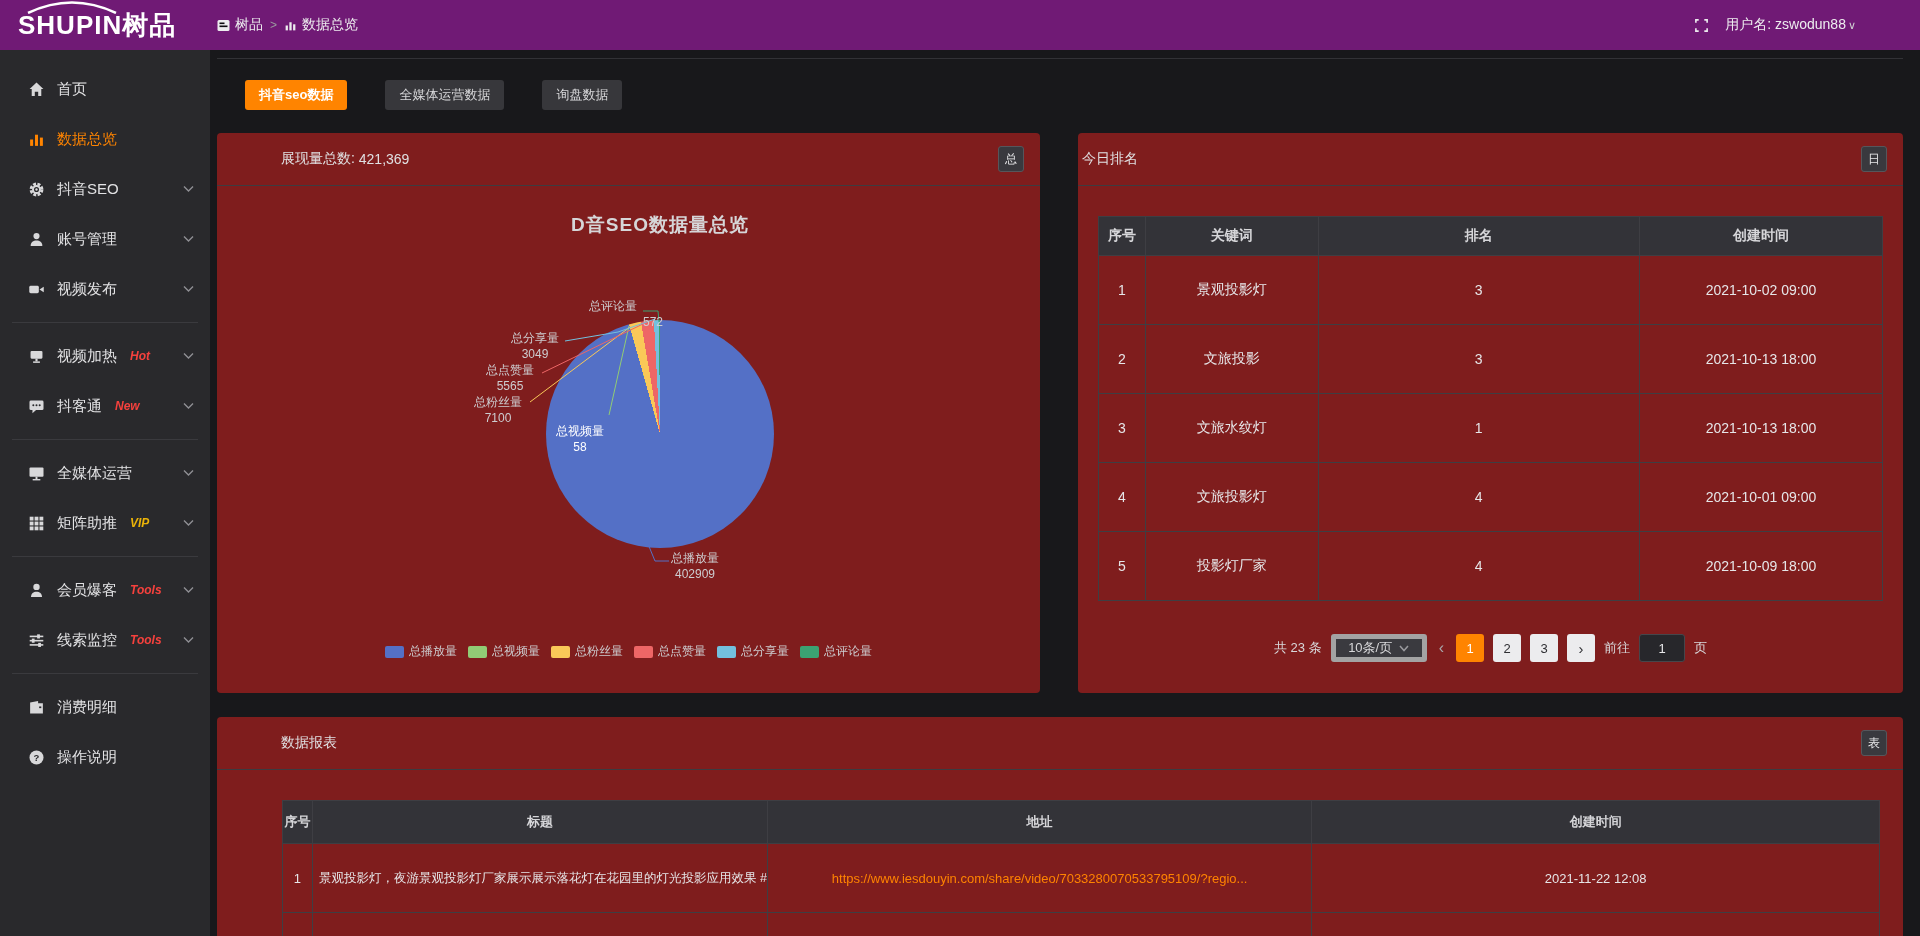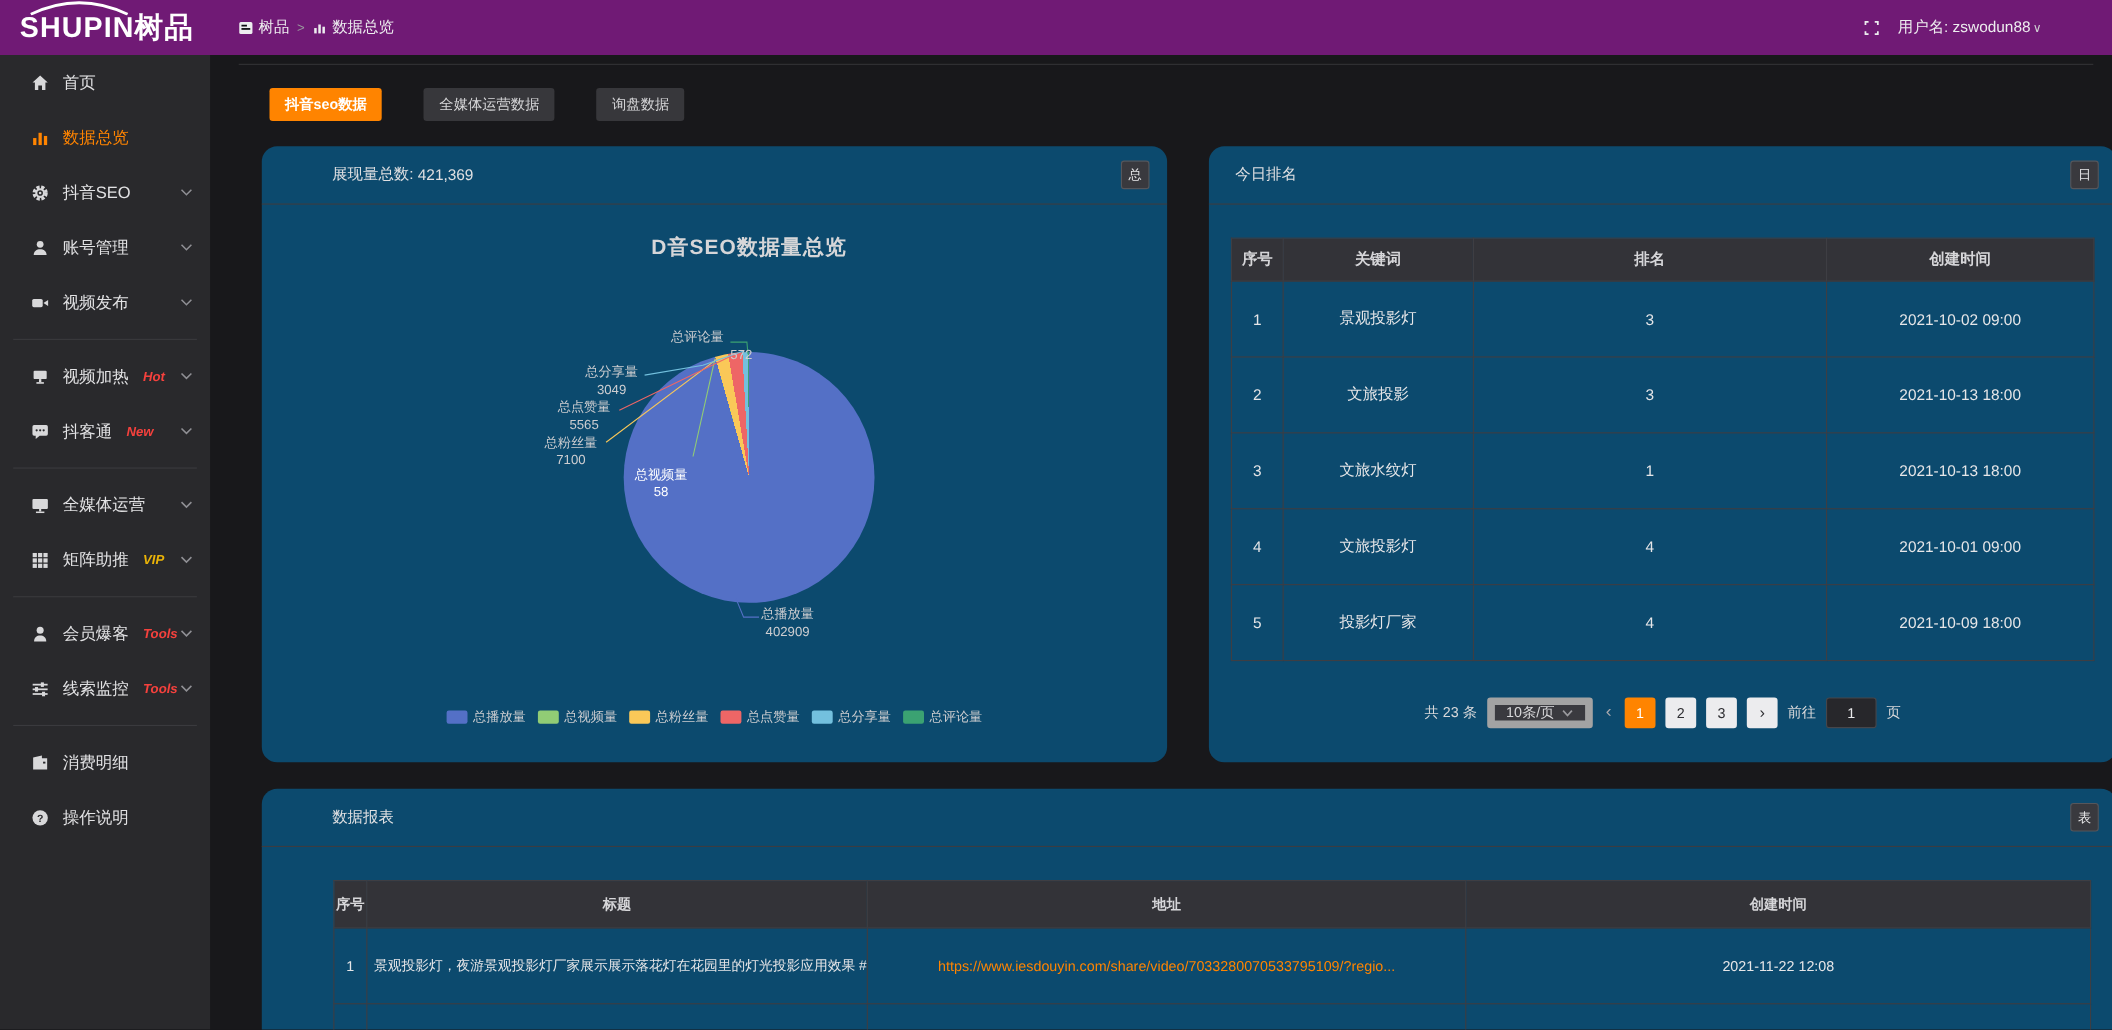--- a/index.html
+++ b/index.html
@@ -16,41 +16,41 @@
   .logo { position:relative; width:217px; padding-left:18px; }
   .logo-text { font-size:26px; font-weight:bold; color:#fff; letter-spacing:1px; white-space:nowrap; }
   .logo-arc { position:absolute; left:22px; top:-8px; }
   .breadcrumb { display:flex; align-items:center; gap:7px; font-size:14px; color:#ededef; }
   .bc-sep { color:#9a9a9e; font-size:12px; }
   .bc-link { display:flex; align-items:center; gap:5px; cursor:pointer; }
   .header-right { position:absolute; right:64px; display:flex; align-items:center; gap:16px; font-size:14px; color:#ededef; }
   .fs-icon, .bc-ico { display:flex; align-items:center; }
   .user-chev { font-size:11px; color:#cfcfd2; margin-left:2px; }
   
-  .sidebar { position:absolute; top:50px; left:0; width:191px; bottom:0; background:#29292c; }
+  .sidebar { position:absolute; top:50px; left:0; width:210px; bottom:0; background:#29292c; padding-top:14px; }
   .side-item { height:50px; display:flex; align-items:center; padding:0 16px 0 28px; font-size:15px; color:#e2e2e4; cursor:pointer; }
   .side-item.active { color:#ff8400; }
   .side-item.active .side-icon { color:#ff8400; }
   .side-icon { width:17px; height:17px; margin-right:12px; color:#d8d8da; flex:none; display:flex; align-items:center; }
   .side-icon svg { width:17px; height:17px; }
   .side-label { white-space:nowrap; }
   .side-badge { font-size:12px; font-weight:bold; font-style:italic; margin-left:13px; }
   .side-chev { margin-left:auto; color:#8f8f94; display:flex; }
   .side-divider { height:1px; background:#3a3a3e; margin:8px 12px; }
   
   .main-topline { position:absolute; left:217px; right:17px; top:58px; height:1px; background:#323236; }
   .tabs { position:absolute; left:217px; top:80px; display:flex; gap:10px; }
   .tab { height:27px; padding:15px 14px; font-size:13px; border-radius:3px; background:#37373b; color:#d8d8da; display:flex; align-items:center; cursor:pointer;margin-left:28px; }
   .tab.active { background:#ff8400; color:#fff; font-weight:bold; }
-  .panel { position:absolute; background:#0c4a6e; border-radius:14px;margin-left:21px; }
+  .panel { position:absolute; background:#7f1d1d; border-radius:4px; }
   #overview-panel { left:217px; top:133px; width:823px; height:560px; }
   #ranking-panel  { left:1078px; top:133px; width:825px; height:560px; }
   #report-panel   { left:217px; top:717px; width:1686px; height:260px; }
   .panel-header { height:53px; border-bottom:1px solid #3c3c41; display:flex; align-items:center; font-size:14px; color:#e0e0e2; position:relative; }
-  .ph-pad64 { padding-left:64px; } .ph-pad20 { padding-left:24px; }
+  .ph-pad64 { padding-left:64px; } .ph-pad20 { padding-left:4px; }
   .corner-btn { position:absolute; right:16px; top:13px; width:26px; height:26px; background:#39393e; border:1px solid #56565b; border-radius:3px; color:#e8e8ea; font-size:12px; display:flex; align-items:center; justify-content:center; cursor:pointer; }
   
   #chart-area { position:absolute; inset:0; }
   .chart-title { position:absolute; left:443px; top:79px; transform:translateX(-50%); font-size:19px; font-weight:bold; color:#d6d6d8; letter-spacing:1px; white-space:nowrap; }
   .pie { position:absolute; left:329px; top:187px; width:228px; height:228px; border-radius:50%; }
   .callout { position:absolute; width:100px; text-align:center; font-size:12px; line-height:16px; color:#cdcdd0; }
   .callout.white { color:#ffffff; }
   #leader-svg { position:absolute; left:0; top:0; pointer-events:none; }
   .legend { position:absolute; left:0; right:0; top:510px; display:flex; justify-content:center; align-items:center; gap:11px; }
   .legend-item { display:flex; align-items:center; gap:5px; cursor:pointer; }
@@ -63,21 +63,21 @@
   .rank-table { position:absolute; left:20px; top:83px; width:785px; font-size:14px; }
   .rank-table th { height:39px; font-size:14px; }
   .rank-table td { height:69px; color:#e6e6e8; }
   .report-table { position:absolute; left:65px; top:83px; width:1598px; }
   .report-table th { height:43px; font-size:13px; }
   .report-table td { height:69px; font-size:13px; color:#e6e6e8; }
   .cell-title { text-align:left !important; padding-left:6px; font-size:12.5px !important; white-space:nowrap; overflow:hidden; }
   .cell-link { color:#ff8400 !important; cursor:pointer; white-space:nowrap; overflow:hidden; max-width:569px; }
   
   .pagination { position:absolute; left:0; right:0; top:501px; height:28px; display:flex; justify-content:center; align-items:center; gap:9px; font-size:13px; color:#d8d8da; }
-  .pg-select { width:96px; height:28px; background:#3a3a3f; border:7px solid #a3a3a3; border-radius:3px; display:flex; align-items:center; justify-content:center; gap:7px; cursor:pointer; }
+  .pg-select { width:96px; height:28px; background:#3a3a3f; border:5px solid #a3a3a3; border-radius:3px; display:flex; align-items:center; justify-content:center; gap:7px; cursor:pointer; }
   .pg-caret { color:#9a9a9e; display:flex; }
   .pg-prev { color:#a8a8ac; font-size:16px; padding:0 3px; cursor:pointer; }
   .pages { display:flex; gap:9px; }
   .page-btn { width:28px; height:28px; background:#ececee; color:#2f2f33; border:none; border-radius:3px; font-size:13px; display:flex; align-items:center; justify-content:center; cursor:pointer; font-family:inherit; }
   .page-btn.active { background:#ff8400; color:#fff; }
   .page-btn.next { font-size:15px; }
   .pg-goto-input { width:46px; height:28px; background:#27272b; border:1px solid #46464b; border-radius:3px; color:#e8e8ea; text-align:center; font-size:13px; font-family:inherit; }
 </style>
 </head>
 <body>

